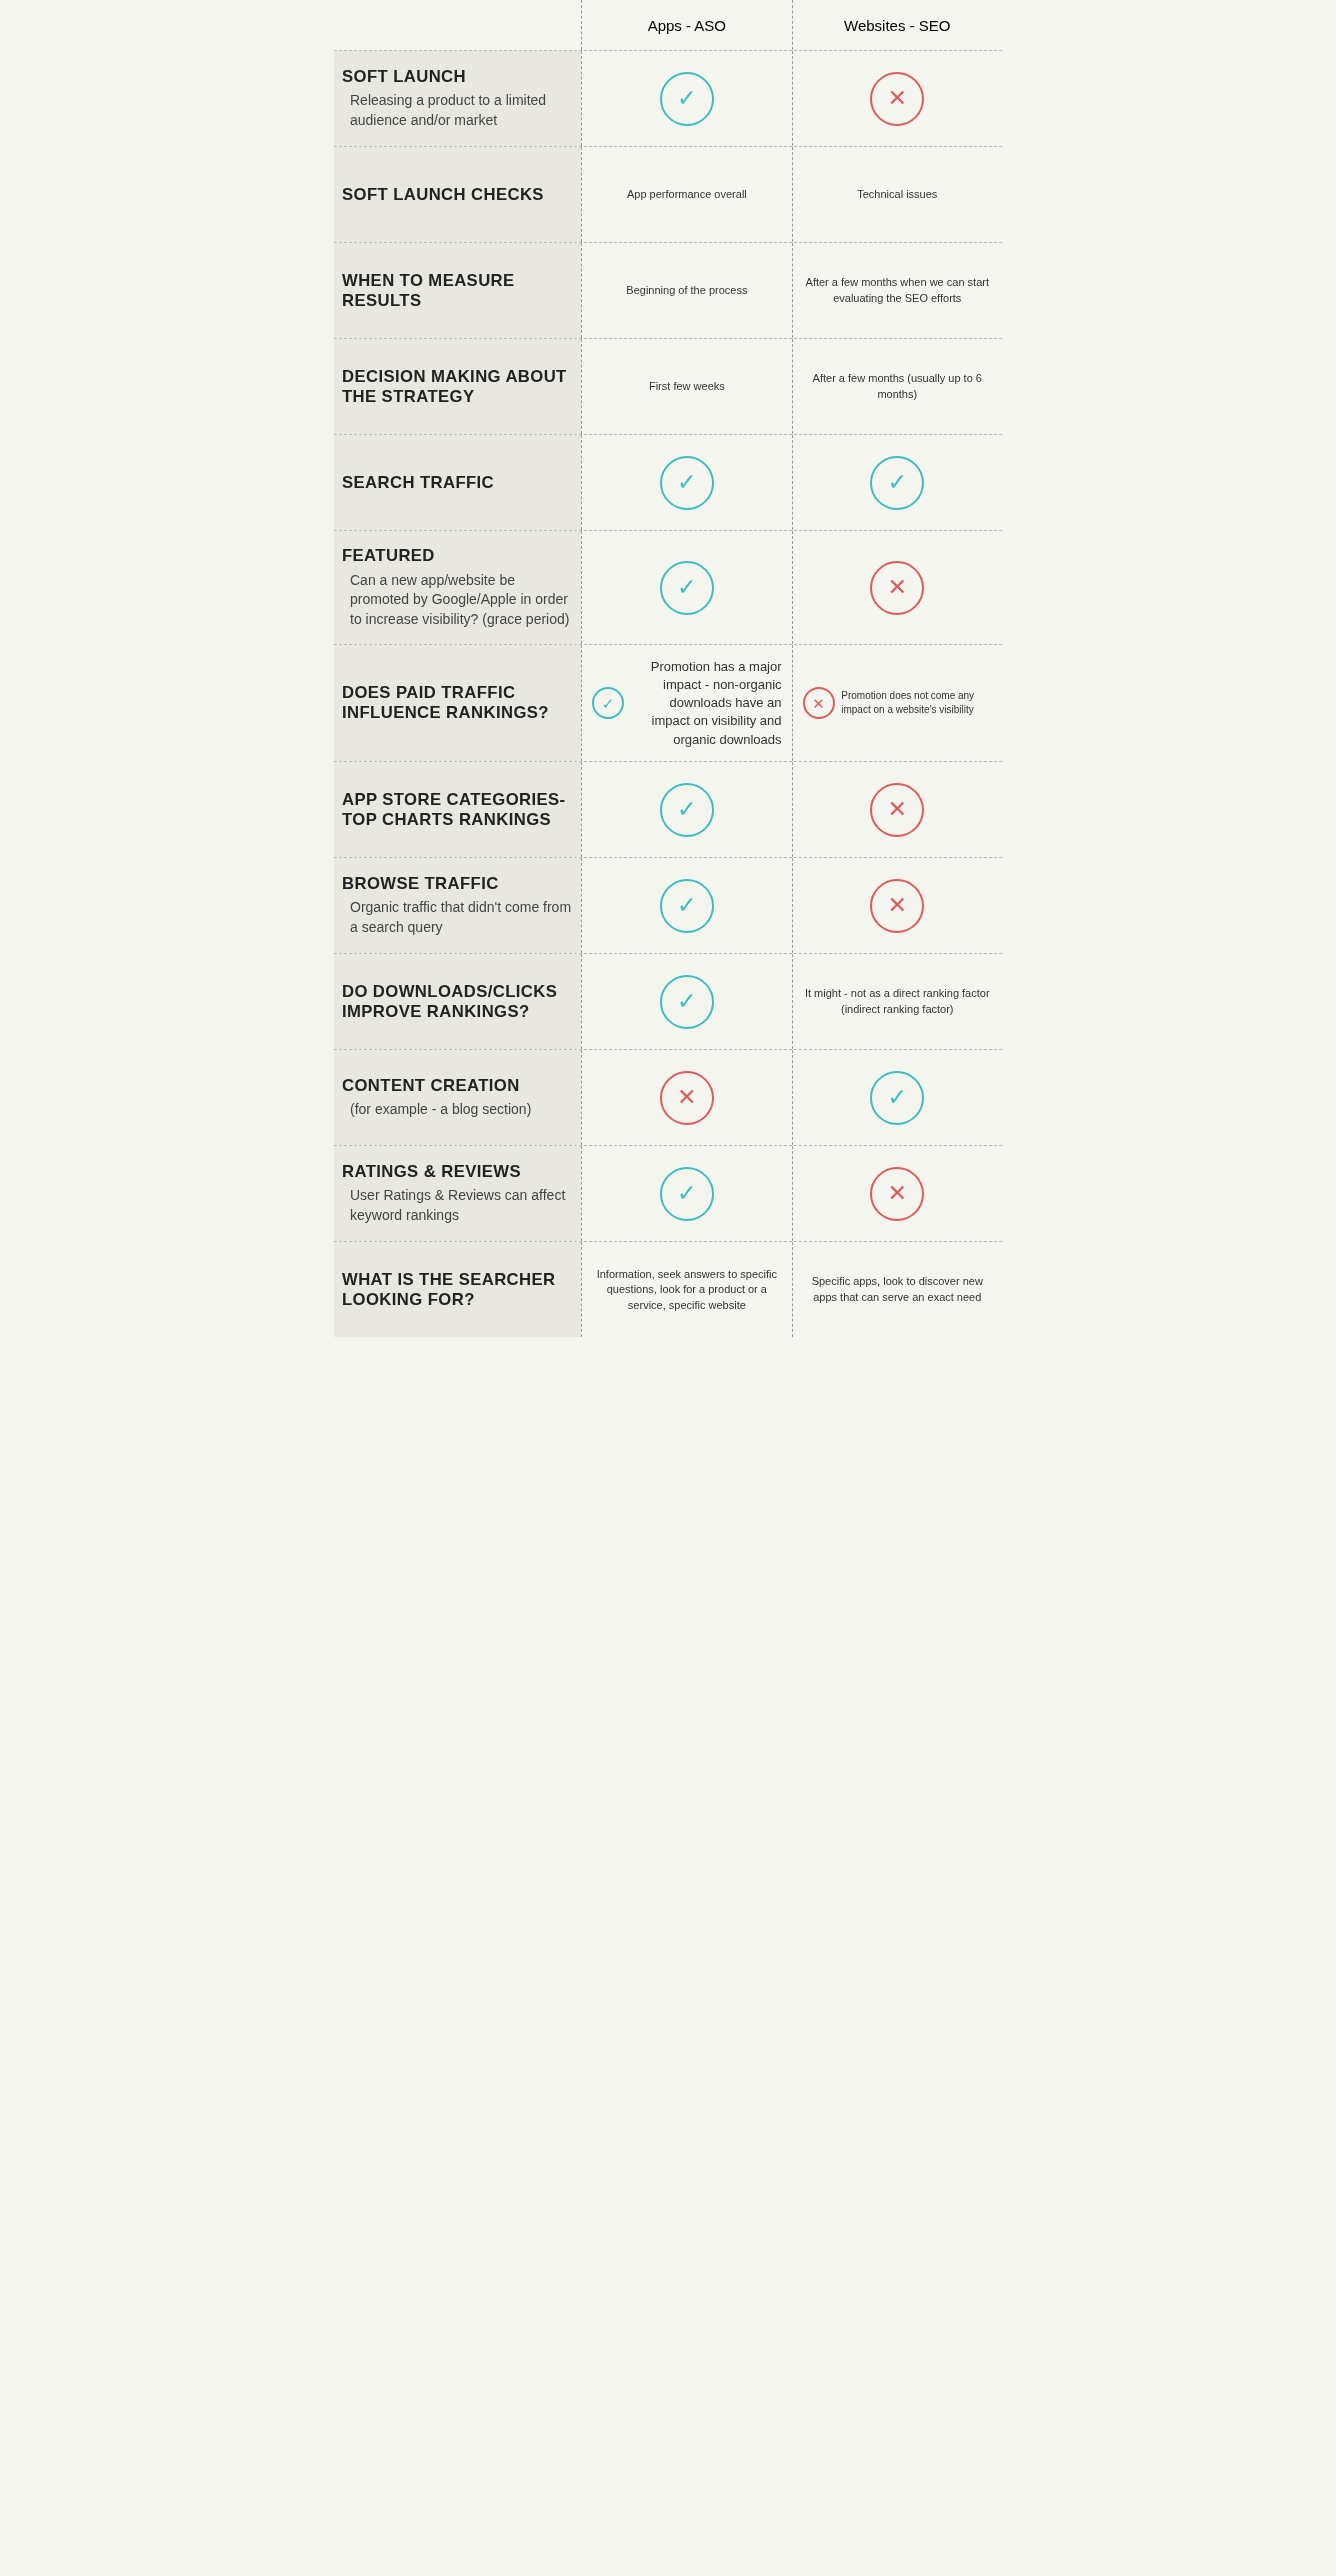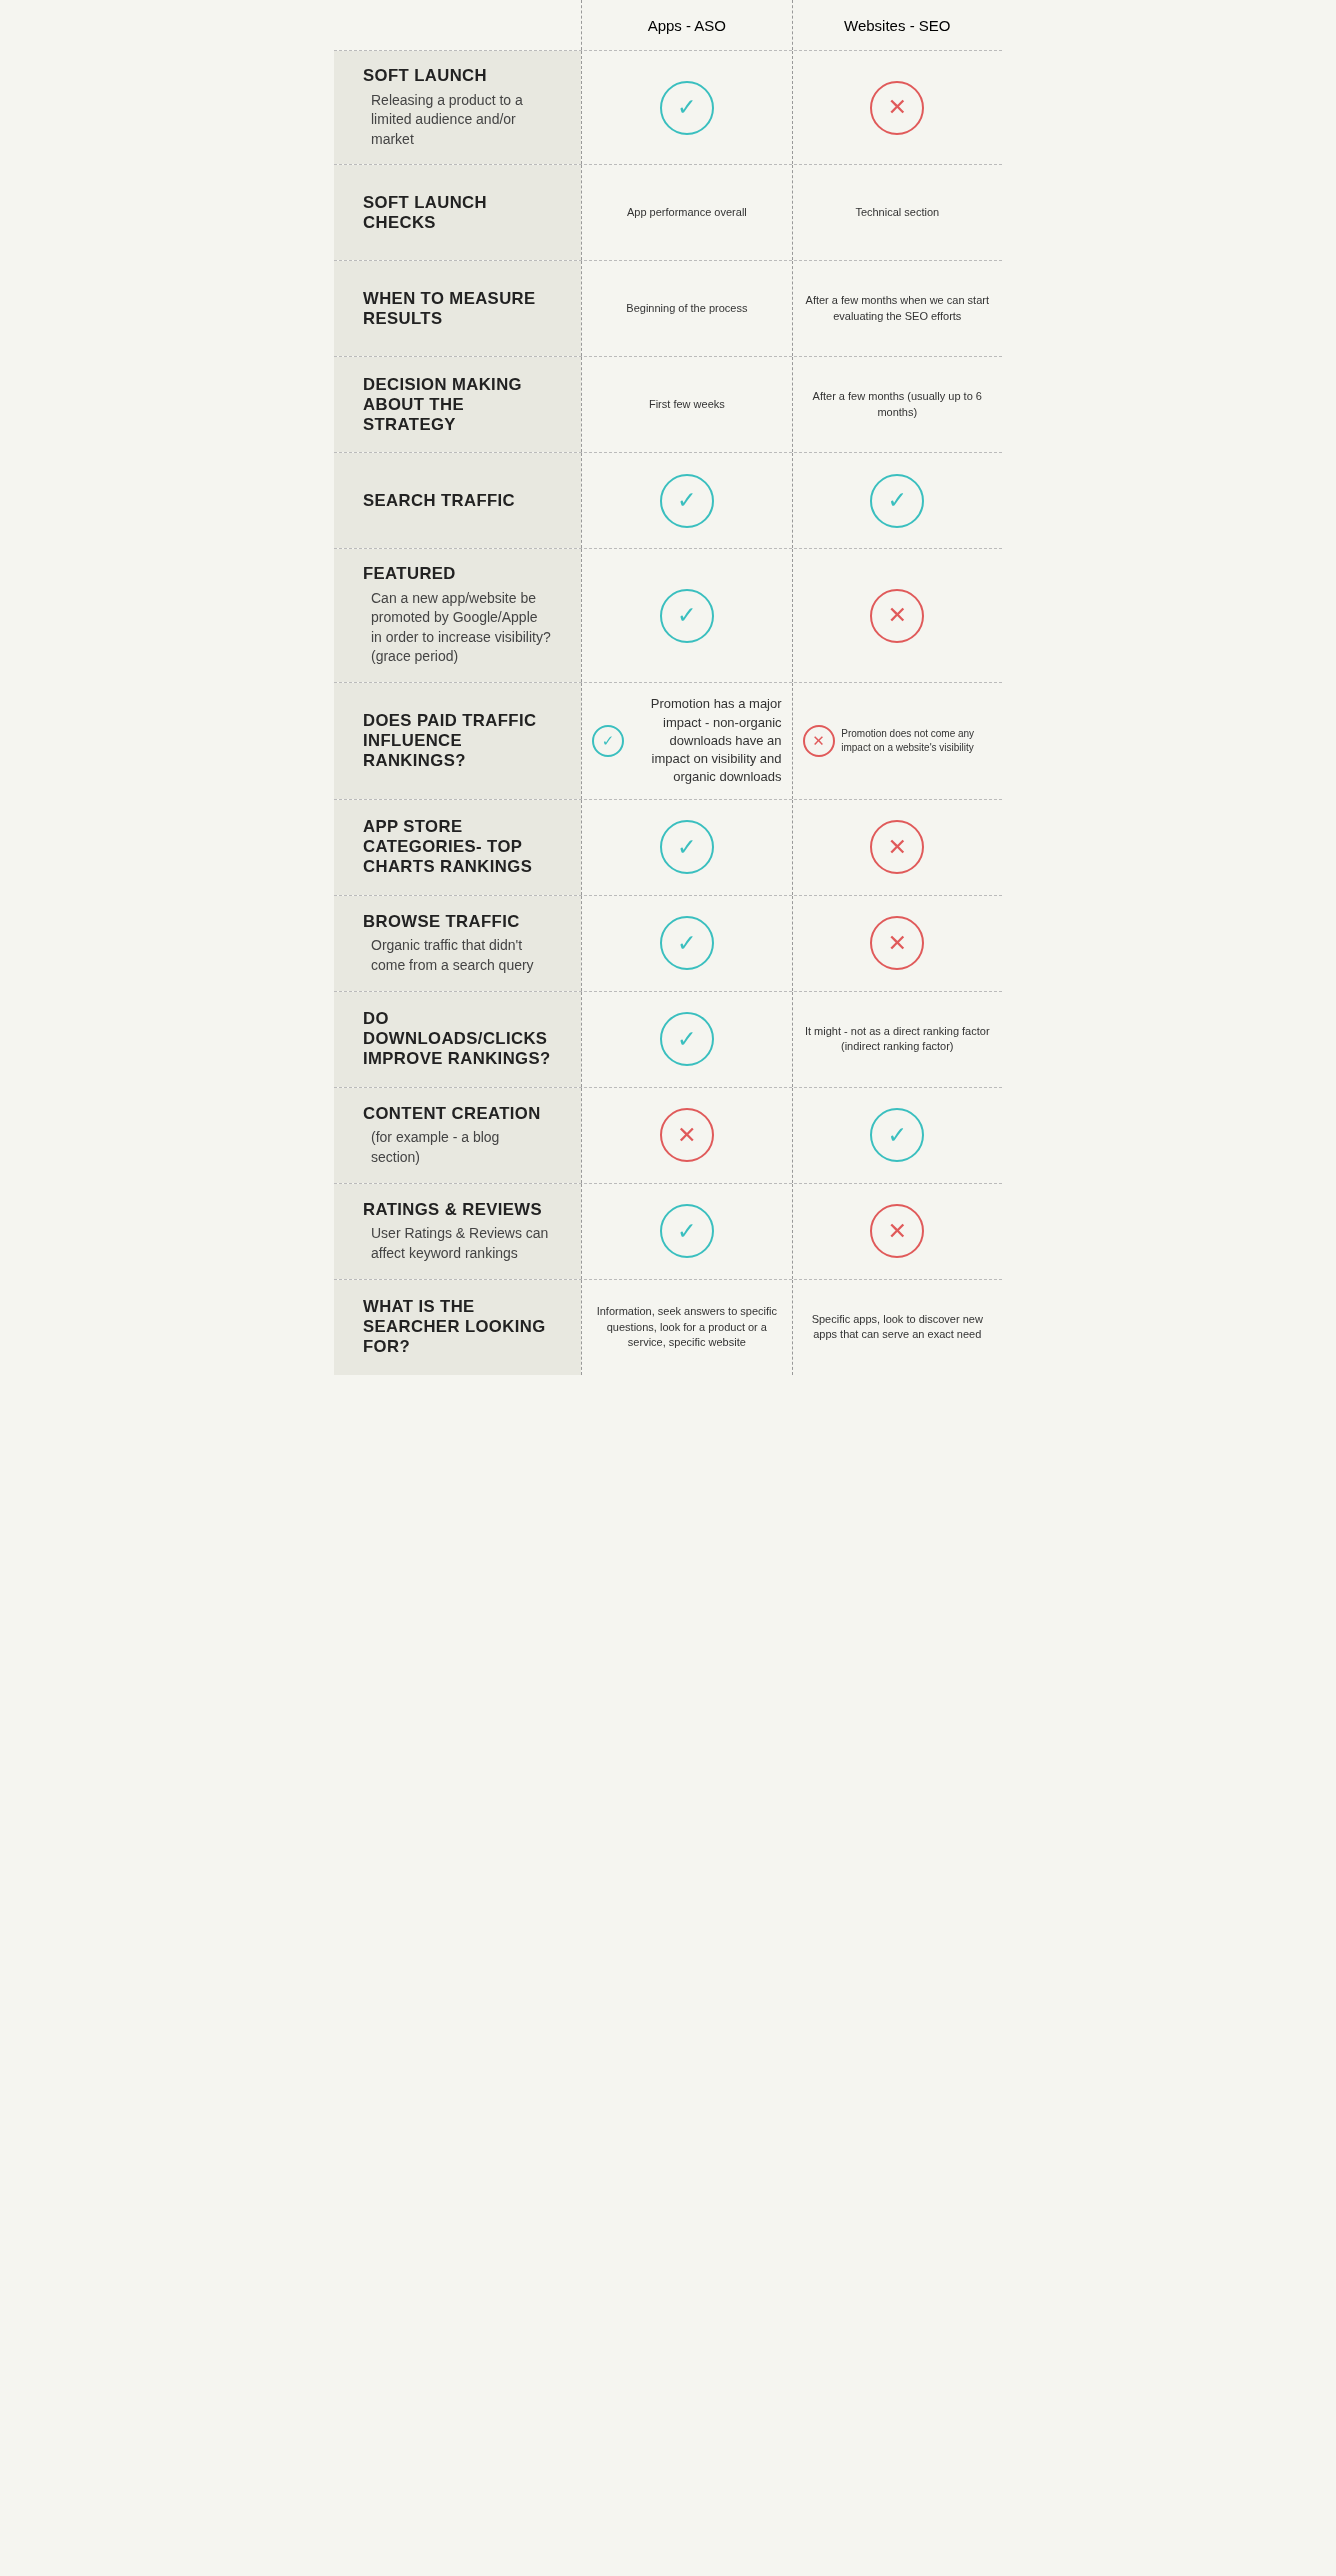--- a/index.html
+++ b/index.html
@@ -32,21 +32,21 @@
     
     .data-row {
       display: grid;
       grid-template-columns: 37% 31.5% 31.5%;
       border-top: 1.7px dashed #bbb;
       min-height: 96px;
     }
 
     .row-label {
       background: #e8e8e0;
-      padding: 15px 29px;
+      padding: 15px 8px;
       display: flex;
       flex-direction: column;
       justify-content: center;
     }
 
     .row-title {
       font-size: 16.7px;
       font-weight: 900;
       text-transform: uppercase;
       color: #222;
@@ -97,21 +97,21 @@
       </div>
     </div>
     <div class="data-row">
       <div class="row-label">
         <div class="row-title">SOFT LAUNCH CHECKS</div>
       </div>
       <div class="row-cell">
         <span>App performance overall</span>
       </div>
       <div class="row-cell">
-        <span>Technical section</span>
+        <span>Technical issues</span>
       </div>
     </div>
     <div class="data-row">
       <div class="row-label">
         <div class="row-title">WHEN TO MEASURE RESULTS</div>
       </div>
       <div class="row-cell">
         <span>Beginning of the process</span>
       </div>
       <div class="row-cell">

